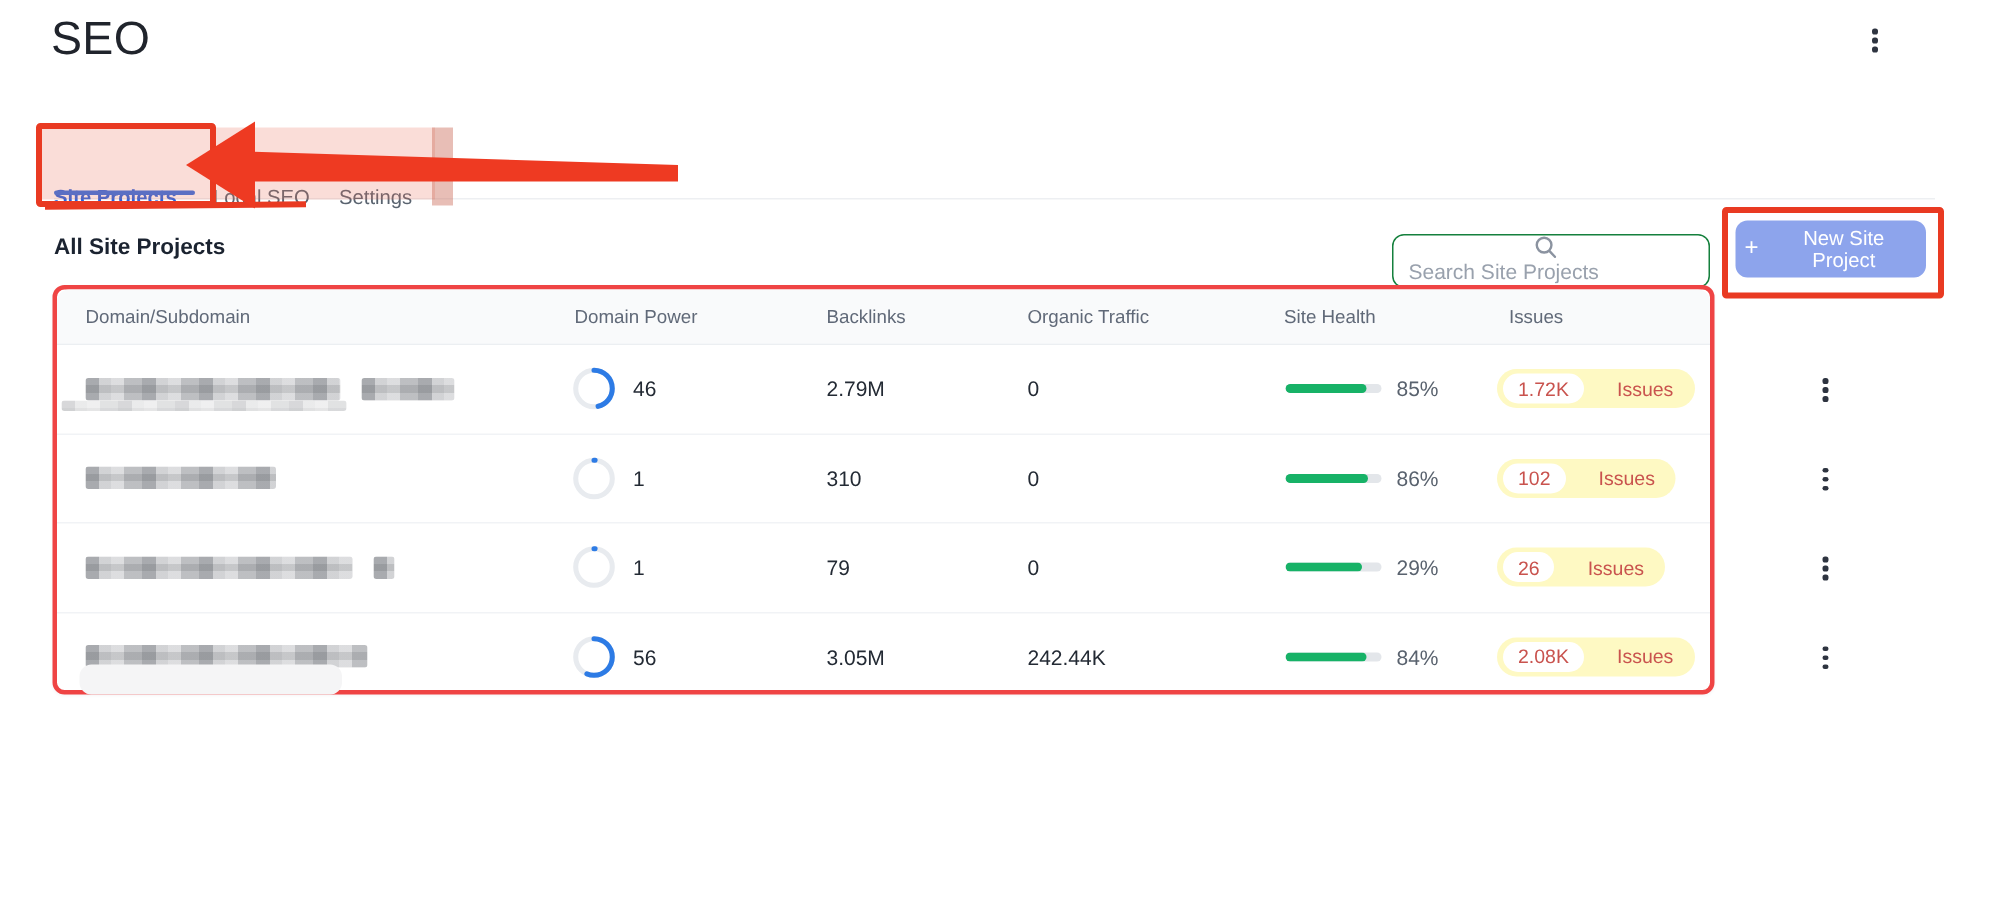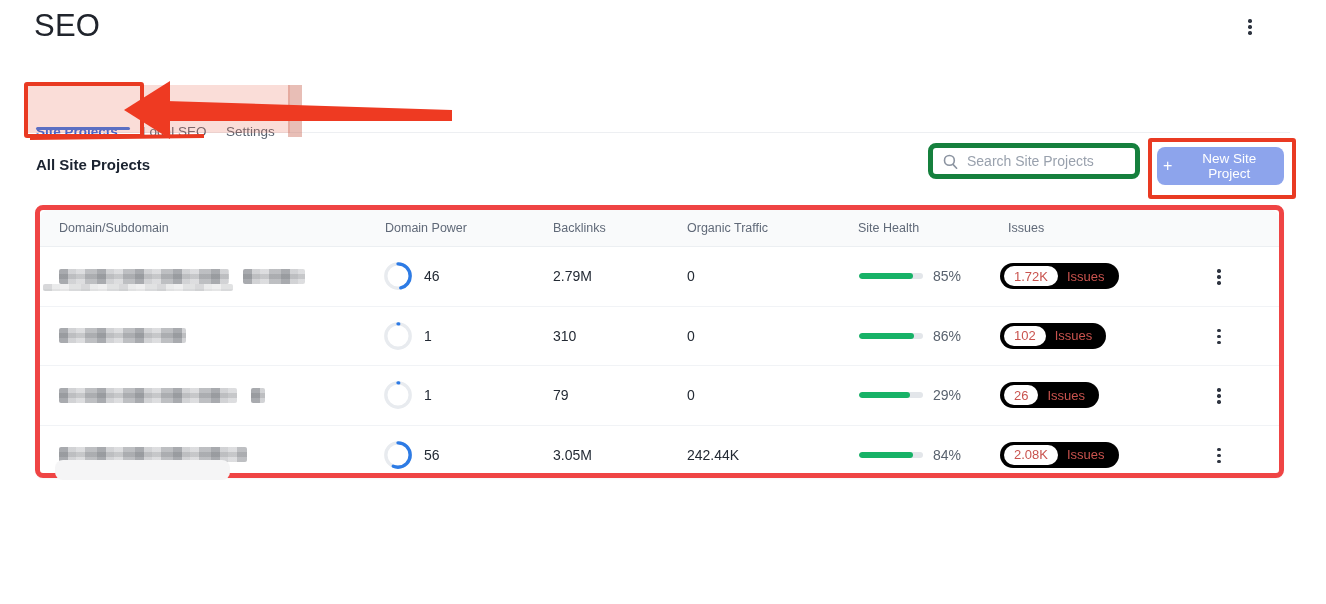--- a/index.html
+++ b/index.html
@@ -24,32 +24,32 @@
   
   .anno-overlay{position:absolute;left:28px;top:85px;width:262px;height:48px;background:rgba(234,112,92,.24);}
   .anno-overlay-strip{position:absolute;left:288px;top:85px;width:14px;height:52px;background:rgba(203,110,94,.45);}
   .anno-box-tab{position:absolute;left:24px;top:82px;width:112px;height:48px;border:4.5px solid #e93a22;border-radius:3px;}
   .anno-underline{position:absolute;left:30px;top:135px;width:174px;height:3.5px;background:#e93a22;transform:rotate(-.6deg);}
   .anno-box-btn{position:absolute;left:1148px;top:138px;width:140px;height:53px;border:4.5px solid #e93a22;border-radius:3px;}
   .anno-arrow{position:absolute;left:80px;top:70px;width:390px;height:80px;}
 
   
   .section-title{position:absolute;left:36px;top:156px;font-size:15px;font-weight:700;color:#1b2330;}
-  .search-box{position:absolute;left:928px;top:143px;width:212px;height:36px;border:5px solid #15803d;border-radius:8px;
-              background:#fff;display:flex;align-items:center;box-sizing:border-box;padding:0 10px;}
+  .search-box{position:absolute;left:928px;top:156px;width:212px;height:36px;border:1px solid #15803d;border-radius:8px;
+              background:#fff;display:flex;align-items:center;box-sizing:border-box;padding:0 10px;flex-direction:column;}
   .search-box svg{flex:0 0 auto;margin-right:7px;}
   .search-box input{border:none;outline:none;width:100%;font-size:14px;font-family:"Liberation Sans",sans-serif;color:#3a424e;background:transparent;}
   .search-box input::placeholder{color:#99a1ad;}
   .new-btn{position:absolute;left:1157px;top:147px;width:127px;height:38px;background:#8da4ec;border:none;border-radius:8px;
            color:#ffffff;font-size:13.5px;font-family:"Liberation Sans",sans-serif;cursor:pointer;
            display:flex;align-items:center;justify-content:center;gap:8px;}
   .new-btn .plus{font-size:16px;line-height:1;}
 
   
-  .card{position:absolute;left:35px;top:205px;width:1249px;height:273px;background:#fff;border:5px solid #ef4444;
+  .card{position:absolute;left:35px;top:190px;width:1108px;height:273px;background:#fff;border:3px solid #ef4444;
         border-radius:8px;box-sizing:border-box;box-shadow:0 1px 2px rgba(16,24,40,.04);}
   .thead{position:relative;height:36px;background:#f9fafb;border-bottom:1px solid #eceff2;border-radius:8px 8px 0 0;}
   .thead span{position:absolute;top:11px;font-size:12.5px;color:#606978;}
   .c1{left:19px;} .c2{left:345px;} .c3{left:513px;} .c4{left:647px;} .c5{left:818px;} .c6{left:968px;}
 
   .trow{position:relative;height:58.5px;border-bottom:1px solid #f1f3f6;}
   .trow.last{border-bottom:none;}
   .cell-name{position:absolute;left:19px;top:0;height:100%;display:flex;align-items:center;gap:14px;}
   .redact{height:15px;border-radius:2px;
     background:
@@ -57,22 +57,22 @@
       repeating-linear-gradient(180deg, rgba(255,255,255,.28) 0 5px, rgba(0,0,0,.06) 5px 10px),
       #d9dadc;}
   .redact.subline{position:absolute;left:3px;top:37px;height:7px;opacity:.45;}
   .ring{position:absolute;left:343px;top:14px;}
   .pnum{position:absolute;left:384px;top:21px;font-size:14px;color:#232a34;}
   .tnum{position:absolute;top:21px;font-size:14px;color:#232a34;}
   .backlinks{left:513px;} .organic{left:647px;}
   .bar{position:absolute;left:819px;top:26px;width:64px;height:6px;border-radius:3px;background:#e3e6ea;overflow:hidden;}
   .bar .fill{height:100%;border-radius:3px;background:#17b267;}
   .pct{position:absolute;left:893px;top:21px;font-size:14px;color:#59626e;}
-  .badge{position:absolute;left:960px;top:16px;display:inline-flex;align-items:center;gap:9px;
-         background:#000000;border-radius:999px;padding:3px 14px 3px 4px;cursor:pointer;text-align:center;}
+  .badge{position:absolute;left:960px;top:16px;display:inline-flex;align-items:center;gap:22px;
+         background:#fef9c3;border-radius:999px;padding:3px 14px 3px 4px;cursor:pointer;text-align:center;}
   .badge .count{background:#ffffff;border-radius:999px;padding:2.5px 10px;font-size:13px;color:#c9534e;}
   .badge .ilabel{font-size:13px;color:#c9534e;}
   .row-kebab{position:absolute;left:1168px;top:17px;width:22px;height:26px;display:flex;flex-direction:column;
              align-items:center;justify-content:center;gap:2.5px;background:none;border:none;cursor:pointer;padding:0;}
   .blur-patch{position:absolute;left:15px;top:250px;width:175px;height:20px;background:#f5f5f6;border-radius:8px;z-index:3;}
 </style>
 </head>
 <body>
 
 <div class="stage">

